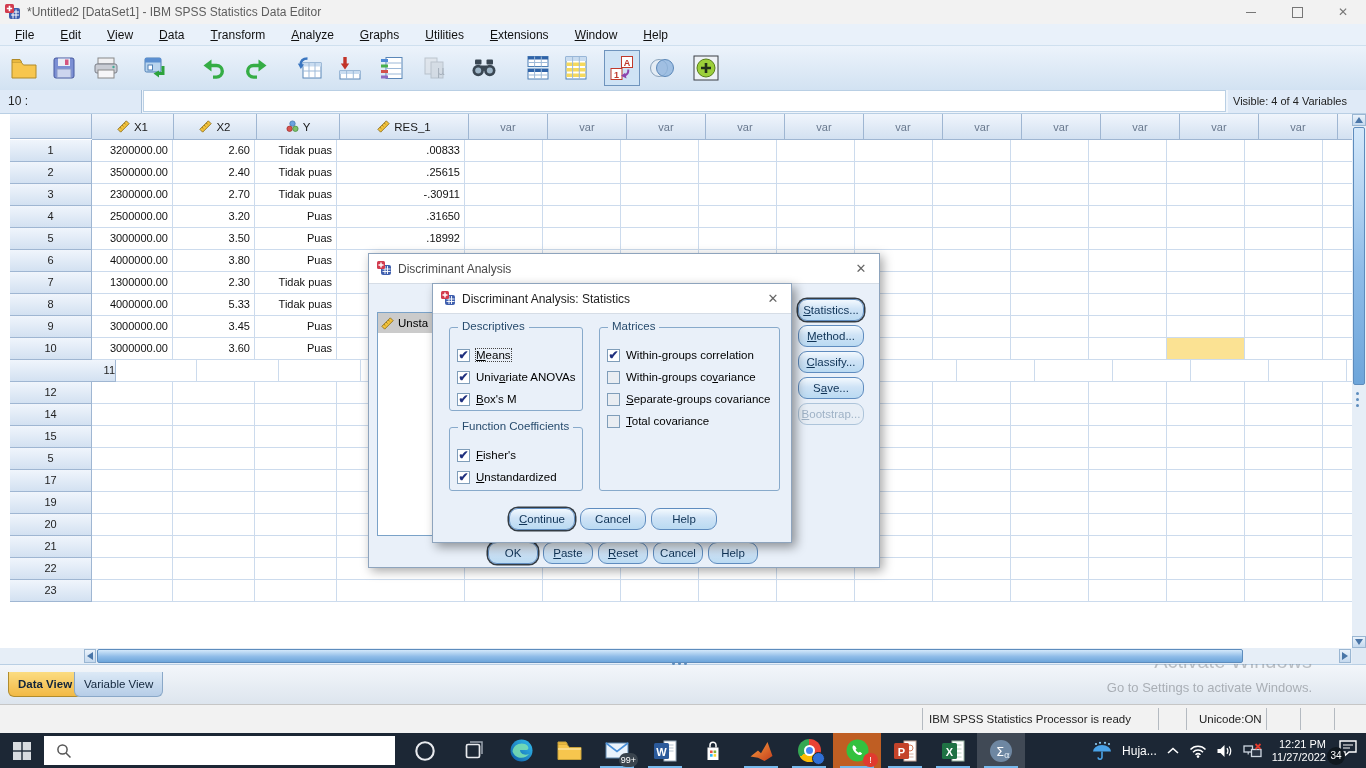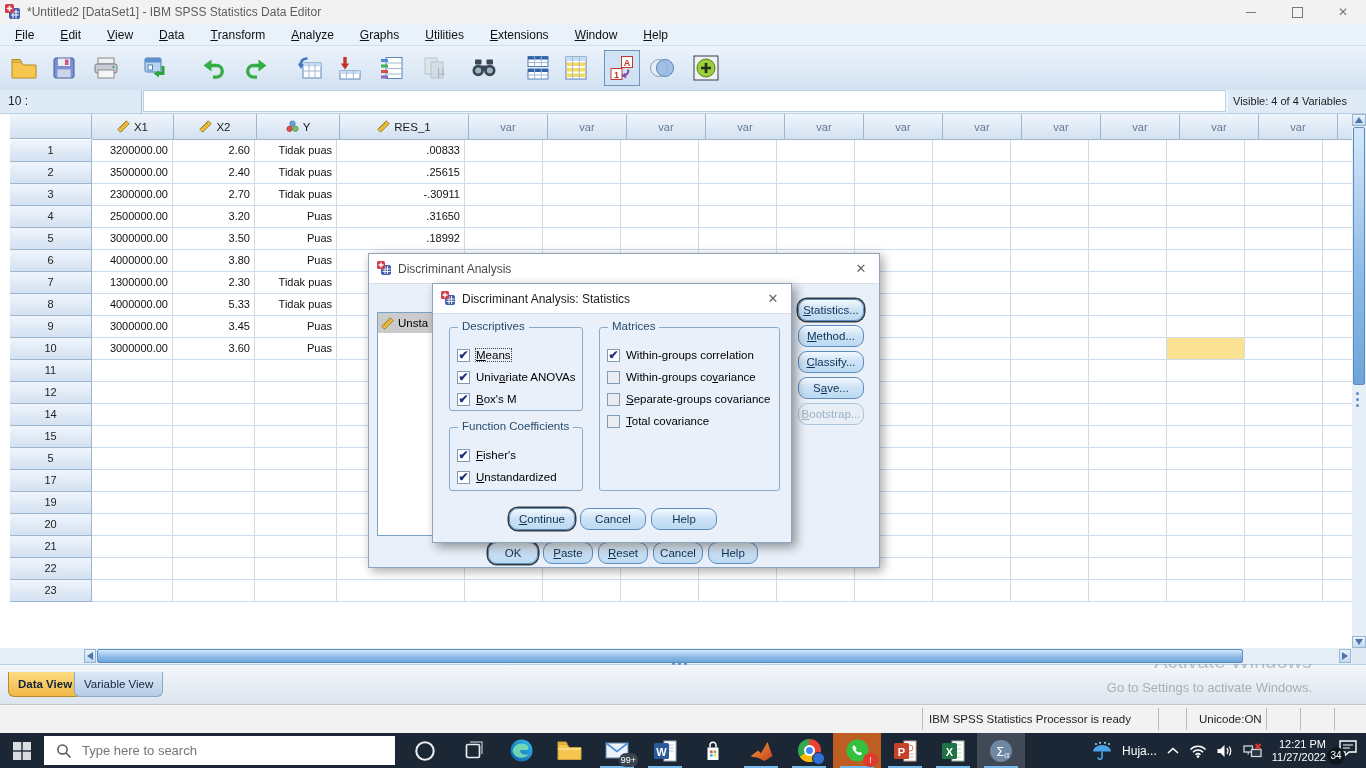--- a/index.html
+++ b/index.html
@@ -560,21 +560,21 @@
         <div class="g-cell" style="width: 78px; flex: 0 0 auto;"></div>
         <div class="g-cell" style="width: 78px; flex: 0 0 auto;"></div>
         <div class="g-cell" style="width: 78px; flex: 0 0 auto;"></div>
         <div class="g-cell" style="width: 78px; flex: 0 0 auto;"></div>
         <div class="g-cell" style="width: 78px; flex: 0 0 auto;"></div>
         <div class="g-cell activecell" style="width: 78px; flex: 0 0 auto;"></div>
         <div class="g-cell" style="width: 78px; flex: 0 0 auto;"></div>
         <div class="g-cell" style="width: 78px; flex: 0 0 auto;"></div>
       </div>
       <div class="g-row">
-        <div class="g-rowhead" style="width: 82px; flex: 0 0 auto;">11</div>
+        <div class="g-rowhead" style="width: 106px; flex: 0 0 auto; text-align: right;">11</div>
         <div class="g-cell num" style="width: 81px; flex: 0 0 auto;"></div>
         <div class="g-cell num" style="width: 82px; flex: 0 0 auto;"></div>
         <div class="g-cell num" style="width: 82px; flex: 0 0 auto;"></div>
         <div class="g-cell num" style="width: 128px; flex: 0 0 auto;"></div>
         <div class="g-cell" style="width: 78px; flex: 0 0 auto;"></div>
         <div class="g-cell" style="width: 78px; flex: 0 0 auto;"></div>
         <div class="g-cell" style="width: 78px; flex: 0 0 auto;"></div>
         <div class="g-cell" style="width: 78px; flex: 0 0 auto;"></div>
         <div class="g-cell" style="width: 78px; flex: 0 0 auto;"></div>
         <div class="g-cell" style="width: 78px; flex: 0 0 auto;"></div>
@@ -953,21 +953,20 @@
           </g>
         </svg>
     </div>
     <div class="tb-search">
       <span style="display:flex;">
         <svg width="16" height="16">
             <circle cx="6.5" cy="6.5" r="4.6" fill="none" stroke="#555" stroke-width="1.5"></circle>
             <path d="M10 10l4.5 4.5" stroke="#555" stroke-width="1.5"></path>
           </svg>
       </span>
-      <input placeholder="Type here to search" style="">
     </div>
     <div id="taskapps" style="display:flex;height:35px;margin-left:6px;">
         <div class="slot">
           <svg width="24" height="24">
             <circle cx="12" cy="12" r="8.7" fill="none" stroke="#e8eaee" stroke-width="2.1"></circle>
           </svg>
         </div>
         <div class="slot">
           <svg width="22" height="22">
             <rect x="4.5" y="4.5" width="13" height="13" rx="1.5" fill="none" stroke="#e8eaee" stroke-width="1.7"></rect>

